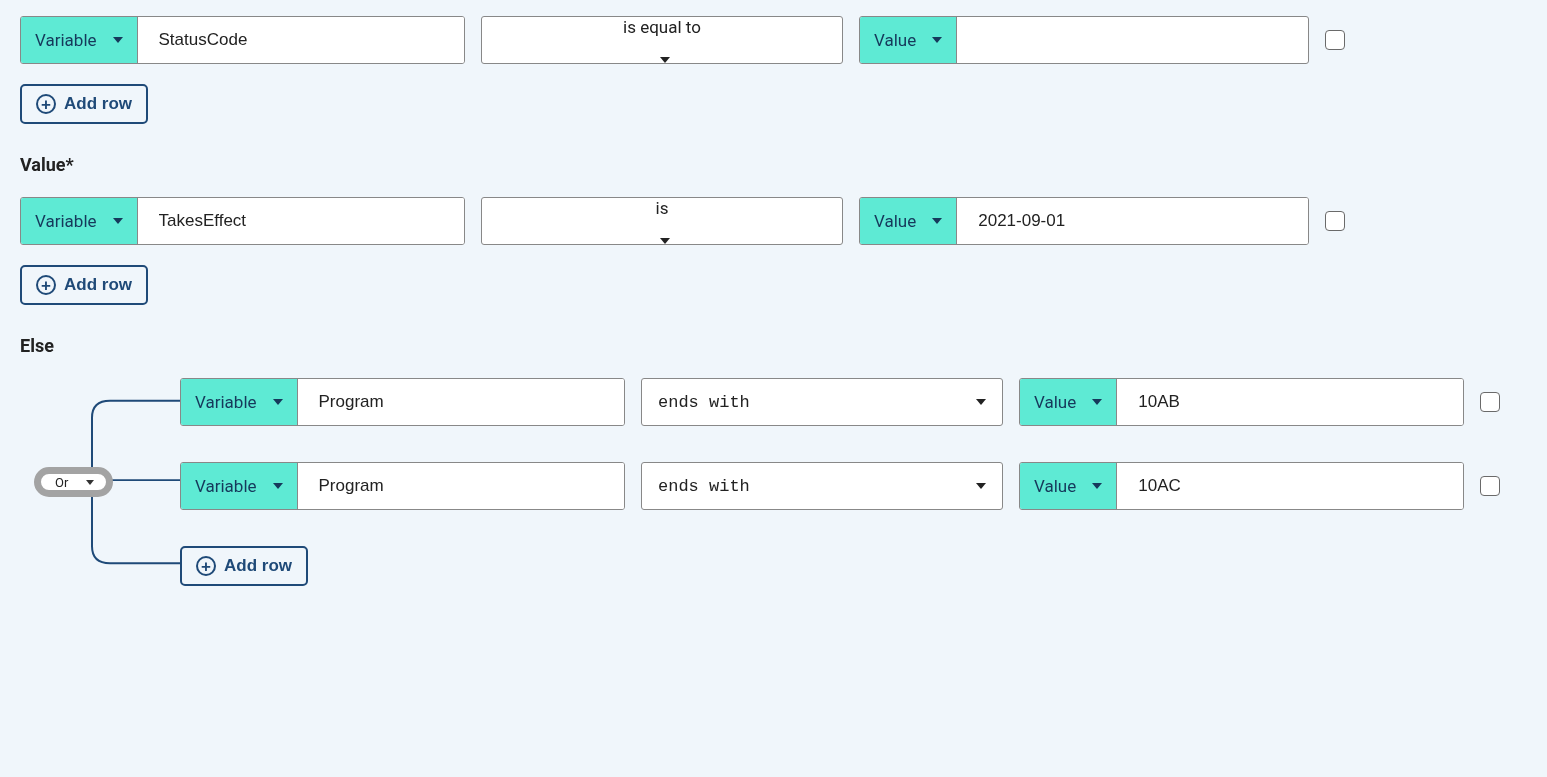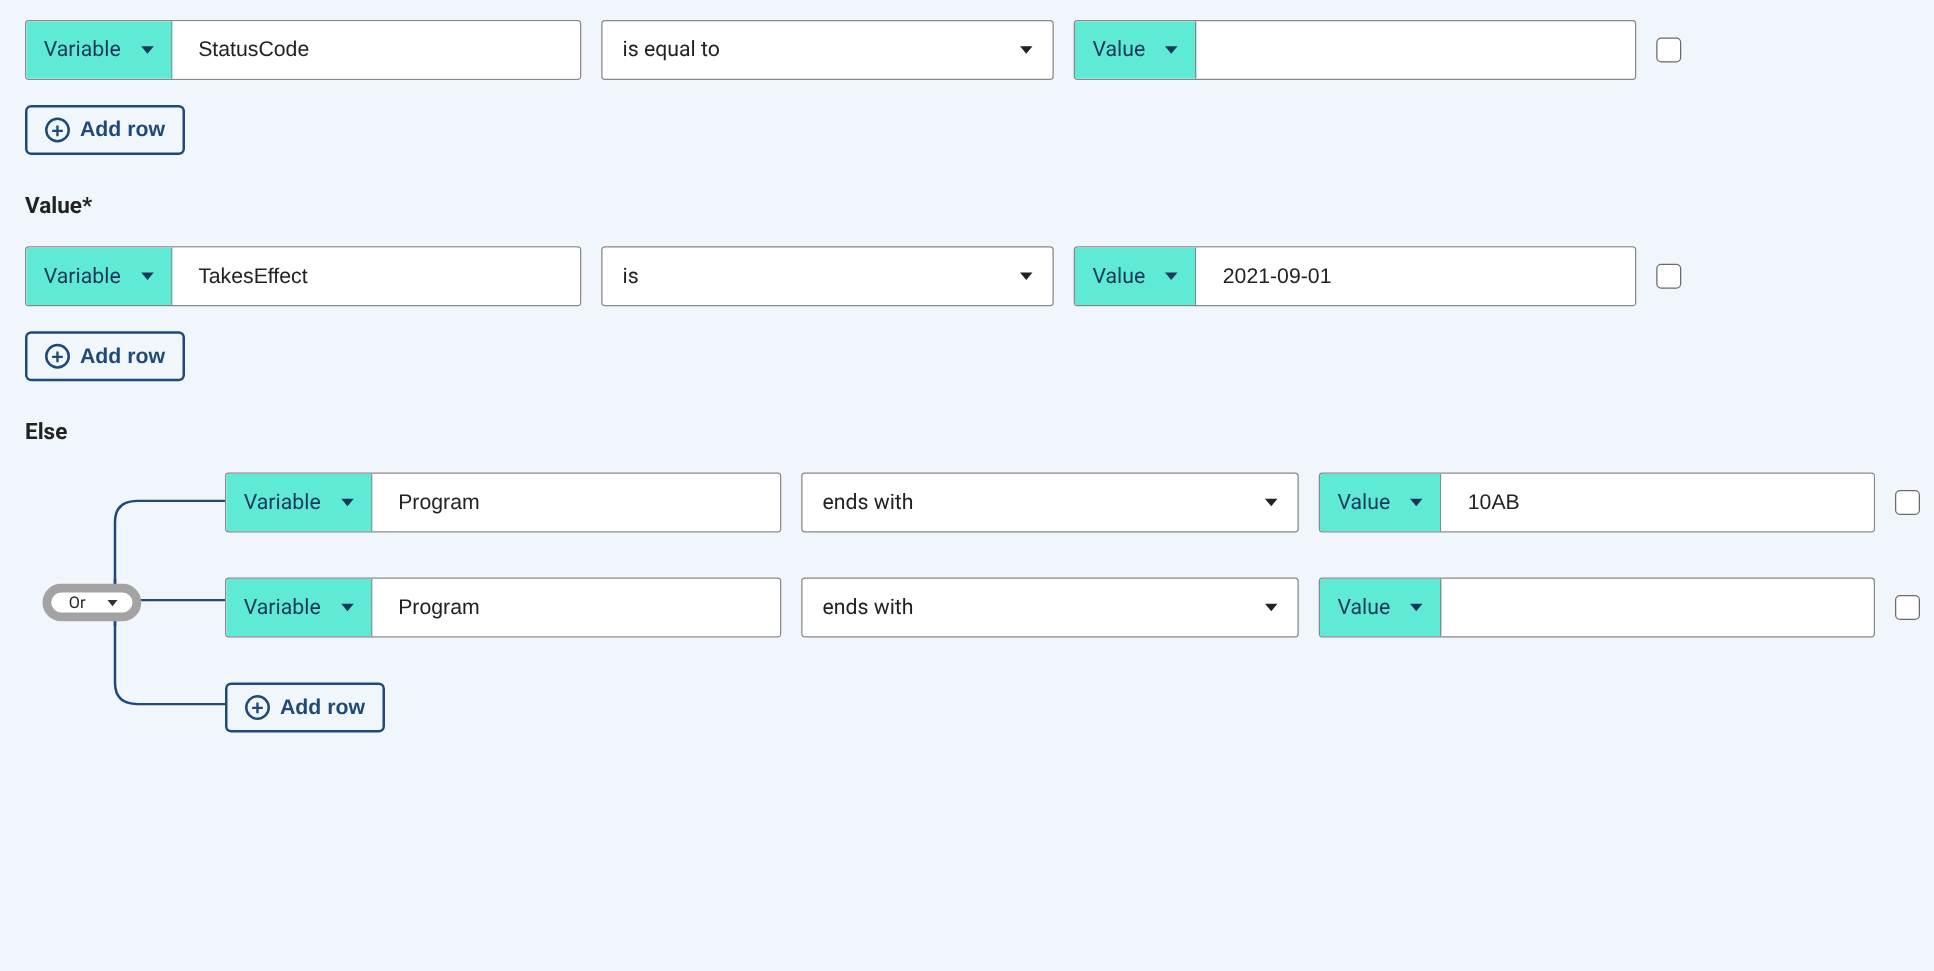--- a/index.html
+++ b/index.html
@@ -150,24 +150,24 @@
       border-right-width: 4px;
       border-top-width: 5px;
     }
     .nested-rows { flex: 1; }
     .nested-rows .row { margin-bottom: 0; }
     .nested-rows .row + .row { margin-top: 36px; }
     .nested-rows .addrow-wrap { margin-top: 36px; }
 
     
     .w-left-group { width: 445px; }
-    .w-op { width: 362px; }
+    .w-op { width: 362px; flex-direction: column; }
     .w-right-group { width: 450px; }
     .w-left-group-n { width: 445px; }
-    .w-op-n { width: 398px; }
+    .w-op-n { width: 362px; font-family: Liberation Mono, monospace; }
     .w-right-group-n { width: 445px; }
   </style>
 </head>
 <body>
 
 <div class="section">
 
   <div class="row">
     <div class="input-group w-left-group">
       <div class="input-prefix">
@@ -283,20 +283,21 @@
         </div>
         <div class="select-box w-op-n">
           <span>ends with</span>
           <span class="chevron-down"></span>
         </div>
         <div class="input-group w-right-group-n">
           <div class="input-prefix">
             <span class="input-prefix-label">Value</span>
             <span class="chevron-down"></span>
           </div>
+          <input class="text-input" value="10AC" style="">
         </div>
         <div class="check-box"></div>
       </div>
 
       <div class="addrow-wrap">
         <button class="add-row-btn">
           <span class="plus-icon">+</span>
           <span>Add row</span>
         </button>
       </div>

